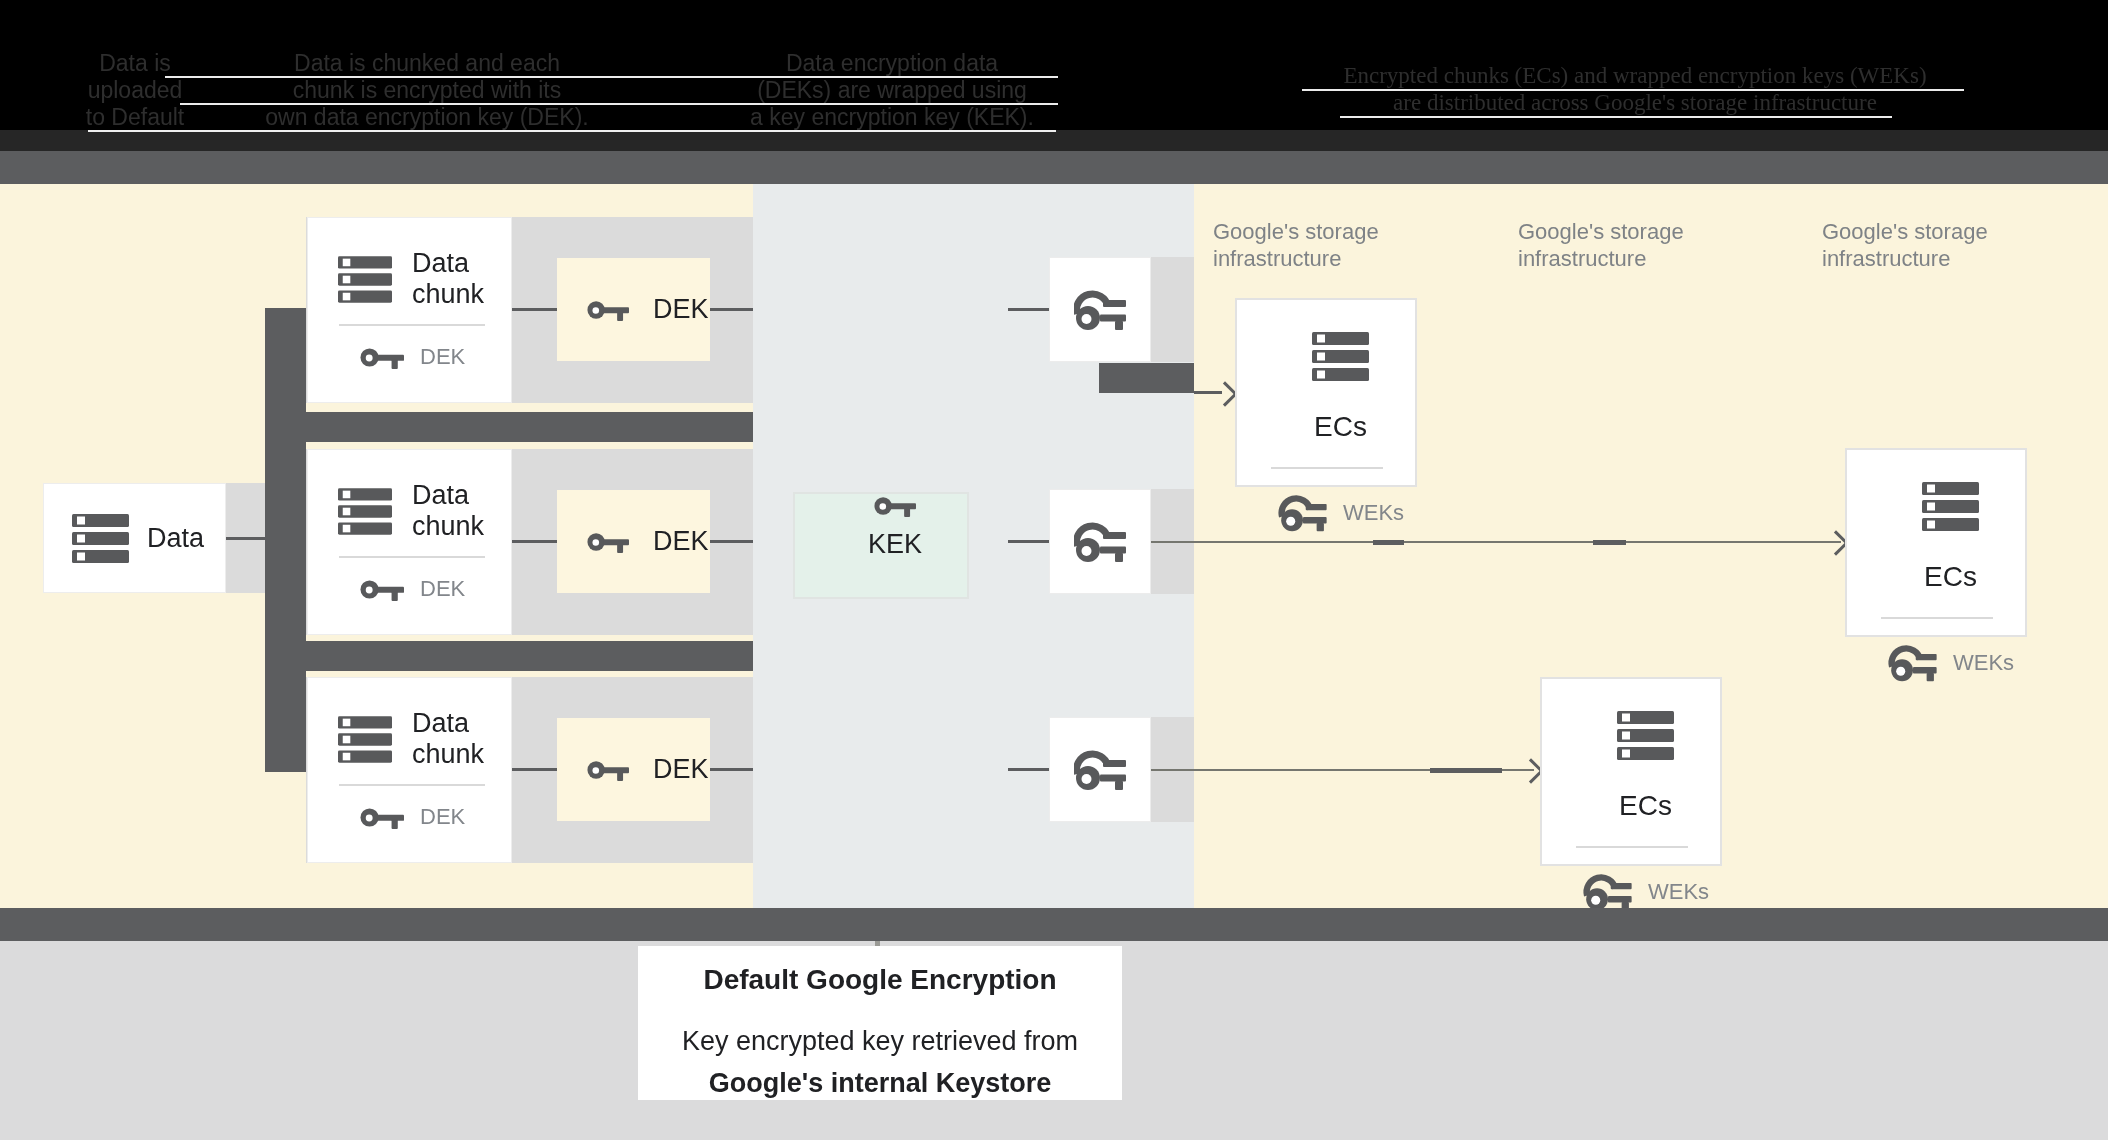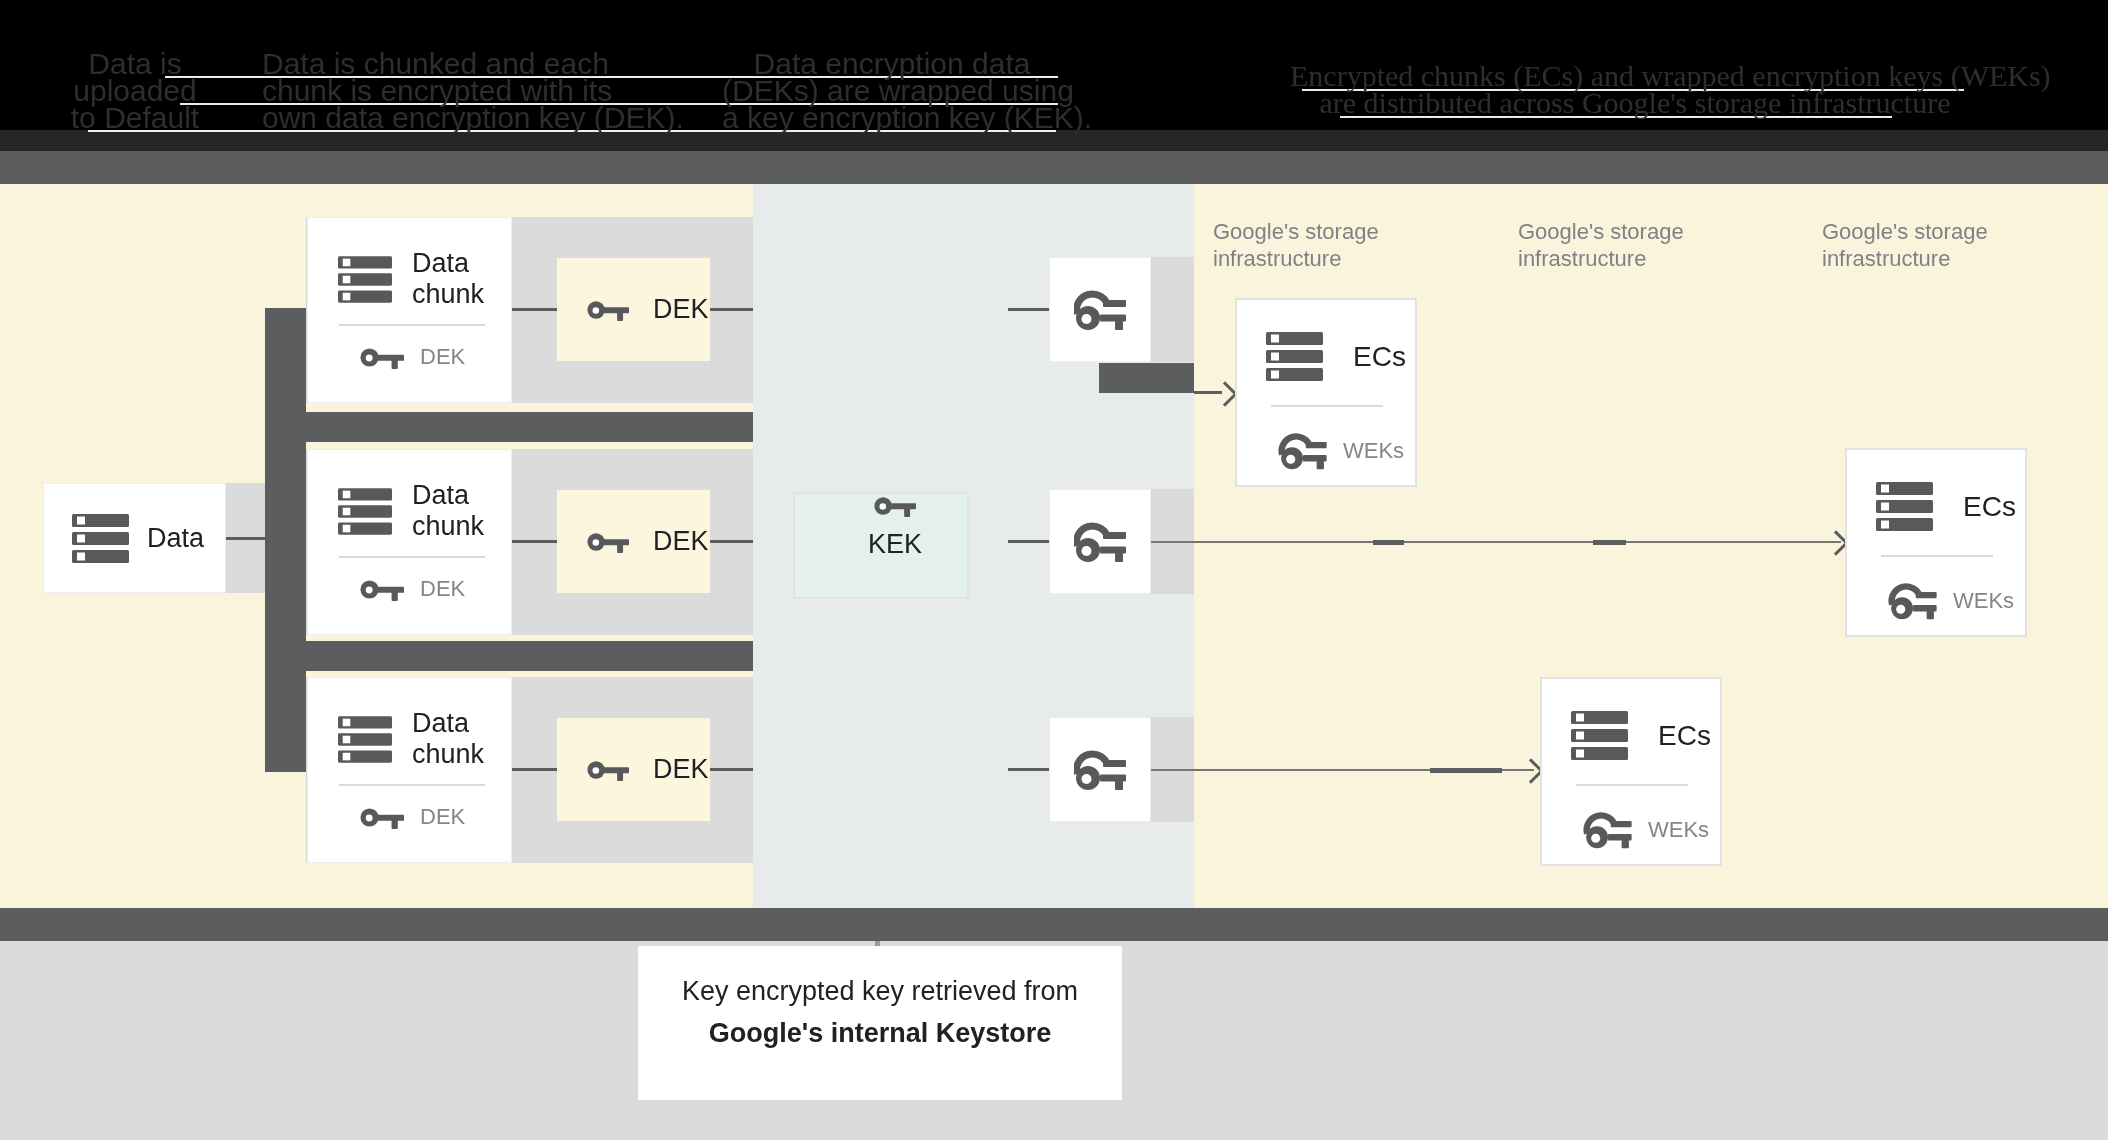--- a/index.html
+++ b/index.html
@@ -3,21 +3,21 @@
 <meta charset="utf-8">
 <style>
   html,body{margin:0;padding:0;background:#ffffff;}
   .canvas{position:relative;width:2108px;height:1140px;overflow:hidden;
           font-family:"Liberation Sans",sans-serif;background:#ffffff;}
   .abs{position:absolute;}
   
   .hdr{left:0;top:0;width:2108px;height:151px;background:#000000;}
   .hdr-strip{left:0;top:130px;width:2108px;height:21px;background:#262626;}
   .hl{height:2px;background:#ffffff;opacity:.92;}
-  .step{color:#2e2e2e;font-size:30px;line-height:27px;text-align:center;}
+  .step{color:#2e2e2e;font-size:23px;line-height:27px;text-align:center;}
   .step div{white-space:nowrap;}
   
   .bar{background:#5c5d5f;}
   
   .bg-yellow{background:#fbf4dc;}
   .bg-mid{background:#e8ebec;}
   .band{background:#dbdbdb;}
   .white-box{background:#ffffff;border:1px solid #ededed;box-sizing:border-box;}
   .ec-box{background:#ffffff;border:2px solid #e2e2e2;box-sizing:border-box;}
   .dek-box{background:#fdf6df;display:flex;align-items:center;padding-left:30px;gap:24px;box-sizing:border-box;}
@@ -32,21 +32,21 @@
   .thin{background:#75766f;height:2px;}
   .thick{background:#5c5d5f;height:5px;}
   .chev{width:15px;height:15px;border-top:3px solid #5c5d5f;border-right:3px solid #5c5d5f;
         transform:rotate(45deg);background:transparent;}
   .divline{height:2px;background:#d9d9d9;}
   
   .data-box{display:flex;align-items:center;padding-left:28px;gap:18px;}
   .chunk-top{display:flex;align-items:center;gap:20px;margin:30px 0 0 30px;}
   .chunk-title{font-size:27px;line-height:31px;color:#202124;}
   .chunk-key{display:flex;align-items:center;gap:16px;margin:18px 0 0 52px;}
-  .ec-top{display:flex;align-items:center;gap:30px;margin:32px 0 0 29px;}
+  .ec-top{display:flex;align-items:center;gap:30px;margin:32px 0 0 29px;flex-direction:column;}
   .ec-bottom{display:flex;align-items:center;gap:14px;margin:24px 0 0 40px;}
   .storage{color:#7e8286;font-size:22px;line-height:27px;}
   
   .footer-bg{background:#dbdbdc;}
   .card{background:#ffffff;text-align:center;color:#202124;}
   .card-title{font-size:28px;font-weight:bold;margin-top:18px;}
   .card-line{font-size:27px;line-height:34px;}
   .card-body{margin-top:28px;}
   .bold{font-weight:bold;margin-top:8px;}
 </style>
@@ -312,19 +312,20 @@
         <span class="lbl-gray">WEKs</span>
       </div>
     </div>
   </div>
 
   <div class="abs bar" style="left:0;top:908px;width:2108px;height:33px;"></div>
   <div class="abs footer-bg" style="left:0;top:941px;width:2108px;height:199px;"></div>
   <div class="abs" style="left:875px;top:941px;width:5px;height:7px;background:#9a9a95;"></div>
 
   <div class="abs card" style="left:638px;top:946px;width:484px;height:154px;">
+    <div class="card-title">Default Google Encryption</div>
     <div class="card-body">
       <div class="card-line">Key encrypted key retrieved from</div>
       <div class="card-line bold">Google's internal Keystore</div>
     </div>
   </div>
 
 </div>
 
 </body></html>

